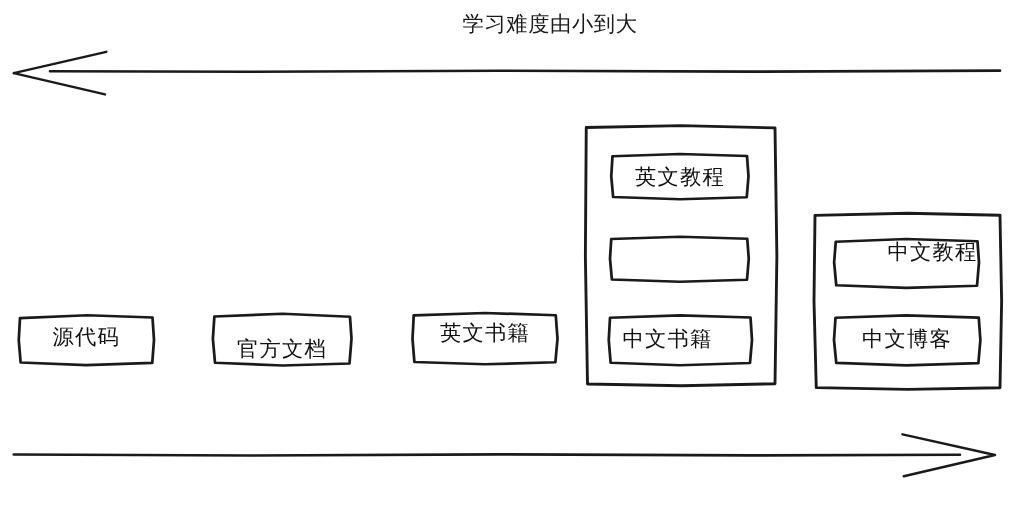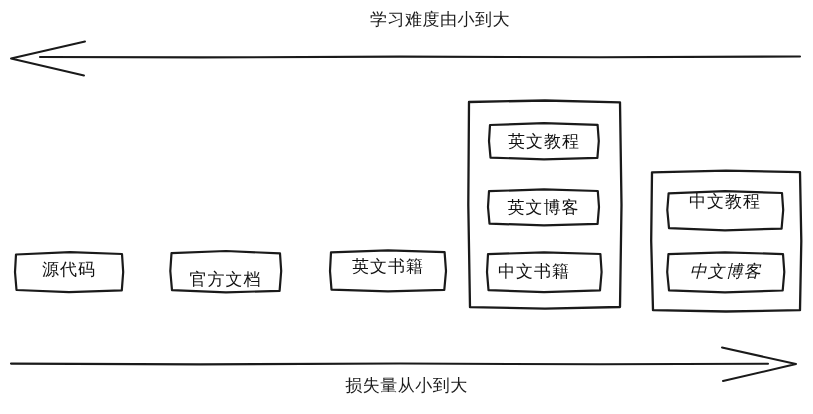--- a/index.html
+++ b/index.html
@@ -99,37 +99,35 @@
       <path d="M 488 254.2 L 544 252.3 L 600.4 254.0 L 601.6 272 L 600 290.4 L 544 292.2 L 488.5 290.2 L 487 272 Z" fill="#ffffff" stroke="#1a1a1a" stroke-width="2.2" stroke-linejoin="round"></path>
 
       <path d="M 668.6 193.4 L 725 191.2 L 782 193.0 L 783.2 210 L 781.6 228.6 L 725 230.3 L 669 228.2 L 667.3 210 Z" fill="#ffffff" stroke="#1a1a1a" stroke-width="2.2" stroke-linejoin="round"></path>
 
       <path d="M 668.4 254.2 L 725 252.3 L 783 254.1 L 784.3 272 L 782.7 290.5 L 725 292.3 L 669 290.3 L 667.2 272 Z" fill="#ffffff" stroke="#1a1a1a" stroke-width="2.2" stroke-linejoin="round"></path>
     </g>
   </svg>
 
   <div class="axis-caption" id="caption-top">学习难度由小到大</div>
 
-  <div class="axis-caption" id="caption-bottom">损失量从小到大</div>
 
   <div class="node-label" style="left:15px; top:252px; width:108px; height:35px;">源代码</div>
 
   <div class="node-label" style="left:170px; top:251px; width:111px; height:56px;">官方文档</div>
 
   <div class="node-label" style="left:330px; top:250px; width:116px; height:32px;">英文书籍</div>
 
   <div class="node-label" style="left:489px; top:123px; width:110px; height:36px;border-radius:13px;">英文教程</div>
 
-  <div class="node-label" style="left:488px; top:189px; width:111px; height:36px;">英文博客</div>
 
   <div class="node-label" style="left:487px; top:252px; width:94px; height:39px;">中文书籍</div>
 
-  <div class="node-label" style="left:667px; top:191px; width:116px; height:21px;">中文教程</div>
+  <div class="node-label" style="left:652px; top:191px; width:116px; height:21px;padding-left:36px;">中文教程</div>
 
-  <div class="node-label" style="left:667px; top:252px; width:117px; height:39px;font-style:italic;">中文博客</div>
+  <div class="node-label" style="left:667px; top:252px; width:117px; height:39px;">中文博客</div>
 
   <div class="hit-region" style="left:15px; top:252px; width:108px; height:39px;"></div>
   <div class="hit-region" style="left:170px; top:251px; width:111px; height:40px;"></div>
   <div class="hit-region" style="left:330px; top:250px; width:116px; height:40px;"></div>
   <div class="hit-region" style="left:489px; top:123px; width:110px; height:36px;"></div>
   <div class="hit-region" style="left:488px; top:189px; width:111px; height:36px;"></div>
   <div class="hit-region" style="left:487px; top:252px; width:114px; height:39px;"></div>
   <div class="hit-region" style="left:667px; top:191px; width:116px; height:38px;"></div>
   <div class="hit-region" style="left:667px; top:252px; width:117px; height:39px;"></div>
 

